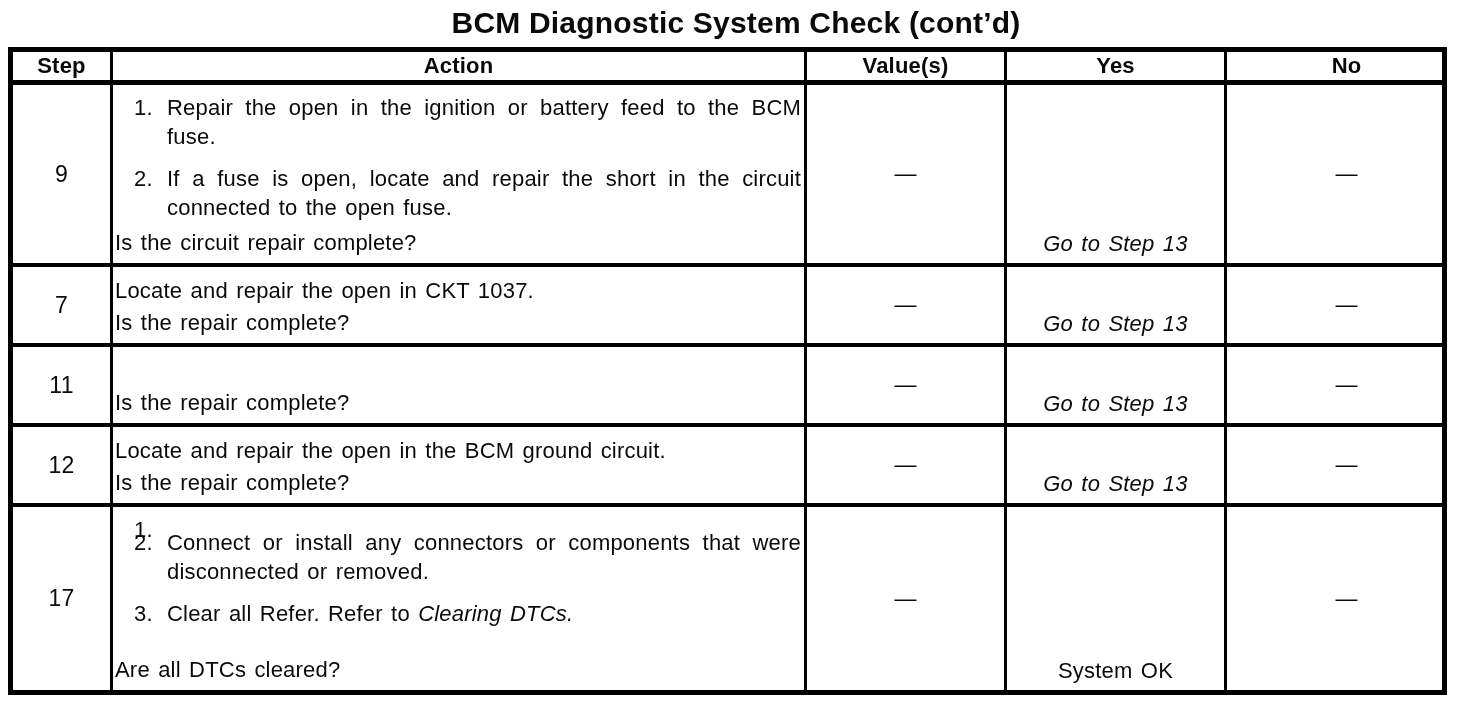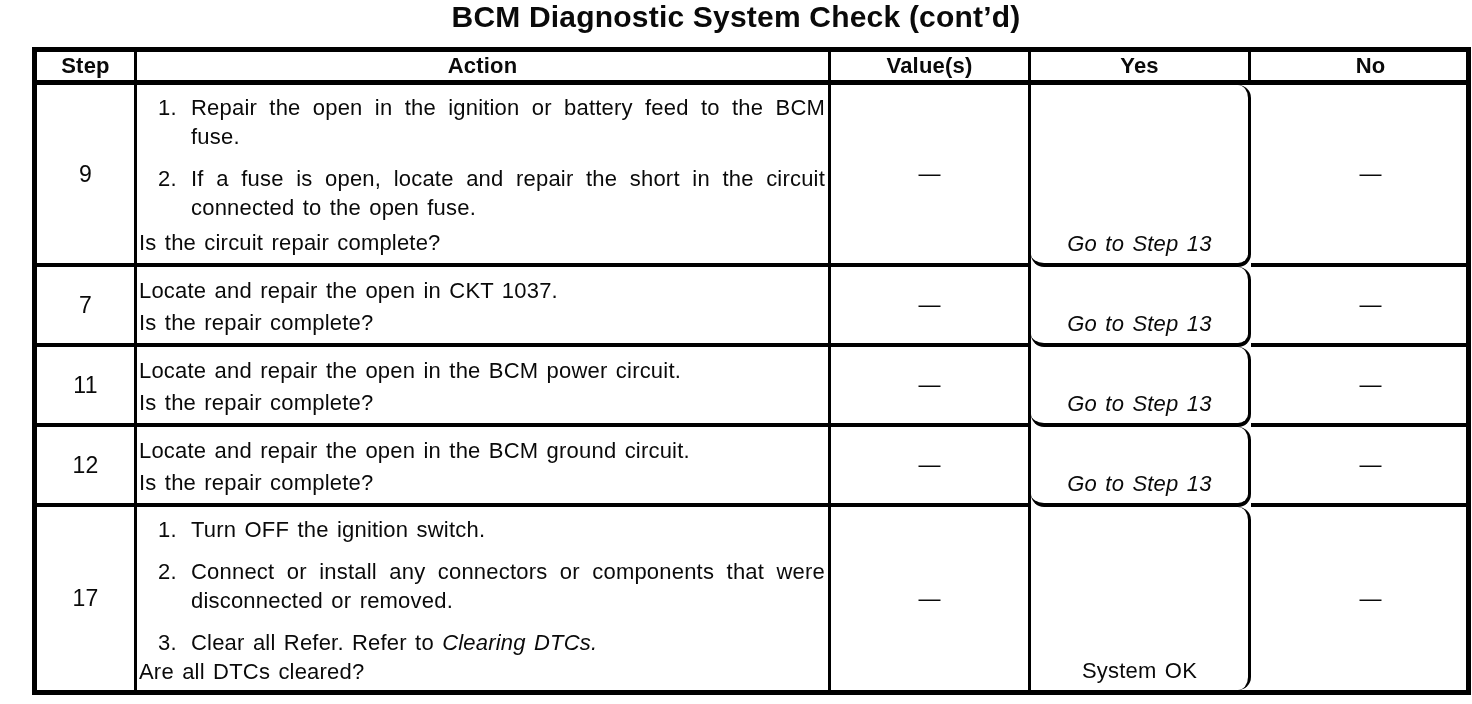--- a/index.html
+++ b/index.html
@@ -3,34 +3,33 @@
 <meta charset="utf-8">
 <style>
   * { margin:0; padding:0; box-sizing:border-box; }
   html,body {
     width:1472px; height:704px;
     background:#ffffff; color:#0a0a0a;
     font-family:"Liberation Sans", sans-serif;
     overflow:hidden;
   }
   .page-title {
-    position:absolute; left:0; top:0; width:1472px;
+    position:absolute; left:0; top:6px; width:1472px;
     text-align:center;
     font-size:30px; font-weight:bold;
     letter-spacing:0.2px;
   }
   .tbl {
     position:absolute; left:8px; top:47px;
     width:1439px; height:648px;
     display:grid;
     grid-template-columns:100px 694px 200px 220px 215px;
     grid-template-rows:33px 182px 80px 80px 80px 183px;
     border:5px solid #000;
     background:#fff;
-    margin-left:24px;
   }
   .cell {
     border-right:3px solid #000;
     border-bottom:4px solid #000;
     font-size:22px;
     letter-spacing:0.2px;
     word-spacing:2px;
     overflow:hidden;
   }
   .cell.last-col { border-right:none;padding-left:24px; }
@@ -52,21 +51,21 @@
   .action-list { display:flex; flex-direction:column; gap:13px; }
   .item { position:relative; padding-left:52px; padding-right:1px; text-align:justify; }
   .item .num { position:absolute; left:19px; }
   .statement { padding-top:1px; }
   .question { margin-top:auto; padding-bottom:2px; }
   .value-cell, .no-cell {
     display:flex; align-items:center; justify-content:center;
   }
   .yes-cell {
     display:flex; flex-direction:column; justify-content:flex-end; align-items:center;
-    padding-bottom:6px; text-align:center;border-radius:13px;
+    padding-bottom:6px; text-align:center;
   }
   .ital { font-style:italic; }
 </style>
 </head>
 <body>
 
 <div class="page-title">BCM Diagnostic System Check (cont’d)</div>
 
 <div class="tbl">
 
@@ -100,21 +99,20 @@
     <div class="question">Is the repair complete?</div>
   </div>
   <div class="cell value-cell">—</div>
   <div class="cell yes-cell">
     <span class="ital">Go to Step 13</span>
   </div>
   <div class="cell no-cell last-col">—</div>
 
   <div class="cell step-cell">11</div>
   <div class="cell action-cell">
-    <div class="statement">Locate and repair the open in the BCM power circuit.</div>
     <div class="question">Is the repair complete?</div>
   </div>
   <div class="cell value-cell">—</div>
   <div class="cell yes-cell">
     <span class="ital">Go to Step 13</span>
   </div>
   <div class="cell no-cell last-col">—</div>
 
   <div class="cell step-cell">12</div>
   <div class="cell action-cell">
@@ -124,21 +122,21 @@
   <div class="cell value-cell">—</div>
   <div class="cell yes-cell">
     <span class="ital">Go to Step 13</span>
   </div>
   <div class="cell no-cell last-col">—</div>
 
   <div class="cell step-cell last-row">17</div>
   <div class="cell action-cell last-row">
     <div class="action-list">
       <div class="item">
-        <span class="num">1.</span><span>Turn OFF the ignition switch.</span>
+        <span class="num">1.</span>
       </div>
       <div class="item">
         <span class="num">2.</span><span>Connect or install any connectors or components that were disconnected or removed.</span>
       </div>
       <div class="item">
         <span class="num">3.</span><span>Clear all Refer. Refer to </span><span class="ital">Clearing DTCs.</span>
       </div>
     </div>
     <div class="question">Are all DTCs cleared?</div>
   </div>

